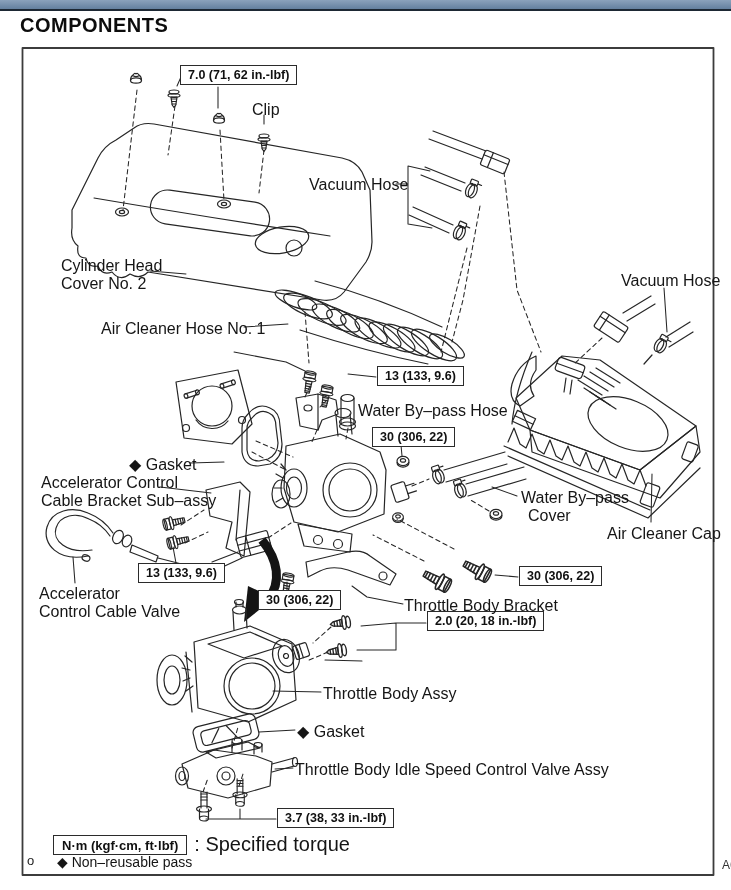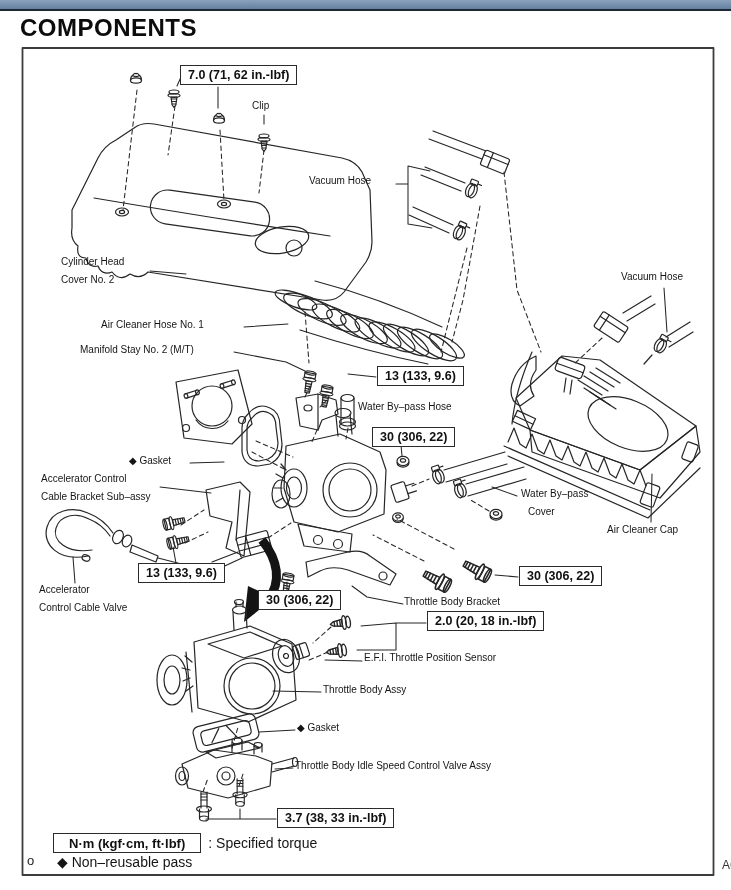--- a/index.html
+++ b/index.html
@@ -1,35 +1,35 @@
 <!DOCTYPE html>
 <html><head>
 <meta charset="utf-8">
 <style>
   html,body{margin:0;padding:0;}
   body{width:731px;height:890px;background:#ffffff;font-family:"Liberation Sans",sans-serif;}
   .page{position:relative;width:731px;height:890px;background:#fff;overflow:hidden;}
   .top-bar{position:absolute;left:0;top:0;width:731px;height:9px;
     background:linear-gradient(#8ba2bc,#64809f);border-bottom:2px solid #1d2834;}
-  .title{position:absolute;left:20px;top:14px;font-size:24px;font-weight:bold;
+  .title{position:absolute;left:20px;top:14px;font-size:20px;font-weight:bold;
     letter-spacing:.5px;color:#0c0c0c;}
   .stage{position:absolute;left:0;top:0;width:731px;height:890px;}
   svg.art{position:absolute;left:0;top:0;}
   svg.art *{fill:none;stroke:#262626;stroke-width:1.2;stroke-linecap:round;stroke-linejoin:round;}
   svg.art .dash{stroke-dasharray:4.5 3.5;stroke-width:1.05;}
   svg.art .lead{stroke-width:1.05;}
   svg.art .blk{fill:#141414;stroke:none;}
   svg.art .thick{stroke-width:9;stroke-linecap:butt;}
-  .lbl{position:absolute;font-size:10px;line-height:1.2;color:#151515;white-space:nowrap;}
+  .lbl{position:absolute;font-size:16px;line-height:1.2;color:#151515;white-space:nowrap;}
   .tqbox{position:absolute;border:1.6px solid #2b2b2b;background:#fff;color:#101010;
     font-size:12.5px;font-weight:bold;line-height:1;padding:3px 7px 2px;white-space:nowrap;}
   .legend-row{position:absolute;left:53px;top:833px;display:flex;align-items:center;gap:7px;}
   .legend-box{border:1.4px solid #2b2b2b;background:#fff;color:#101010;font-size:13px;
-    font-weight:bold;line-height:1;padding:3px 15px 2px;white-space:nowrap;}
-  .legend-text{font-size:14px;color:#151515;white-space:nowrap;}
+    font-weight:bold;line-height:1;padding:3px 8px 2px;white-space:nowrap;}
+  .legend-text{font-size:20px;color:#151515;white-space:nowrap;}
   .nonreusable{position:absolute;left:57px;top:854px;font-size:14px;color:#151515;}
   .page-marker{position:absolute;left:27px;top:853px;font-size:13px;color:#222;}
   .figure-code{position:absolute;left:722px;top:858px;font-size:12px;color:#333;}
 </style>
 </head>
 <body>
 
 <div class="page">
   <div class="top-bar"></div>
   <div class="title">COMPONENTS</div>
@@ -443,32 +443,30 @@
     <div class="tqbox" style="left:258px;top:590px">30 (306, 22)</div>
     <div class="tqbox" style="left:427px;top:611px">2.0 (20, 18 in.-lbf)</div>
     <div class="tqbox" style="left:277px;top:808px">3.7 (38, 33 in.-lbf)</div>
 
     <div class="lbl" style="left:252px;top:100px">Clip</div>
     <div class="lbl" style="left:309px;top:175px">Vacuum Hose</div>
     <div class="lbl" style="left:621px;top:271px">Vacuum Hose</div>
     <div class="lbl" style="left:61px;top:256px">Cylinder Head</div>
     <div class="lbl" style="left:61px;top:274px">Cover No. 2</div>
     <div class="lbl" style="left:101px;top:319px">Air Cleaner Hose No. 1</div>
-    <div class="lbl" style="left:80px;top:344px">Manifold Stay No. 2 (M/T)</div>
     <div class="lbl" style="left:358px;top:401px">Water By–pass Hose</div>
     <div class="lbl" style="left:129px;top:455px">◆ Gasket</div>
     <div class="lbl" style="left:41px;top:473px">Accelerator Control</div>
     <div class="lbl" style="left:41px;top:491px">Cable Bracket Sub–assy</div>
     <div class="lbl" style="left:521px;top:488px">Water By–pass</div>
     <div class="lbl" style="left:528px;top:506px">Cover</div>
     <div class="lbl" style="left:607px;top:524px">Air Cleaner Cap</div>
     <div class="lbl" style="left:39px;top:584px">Accelerator</div>
     <div class="lbl" style="left:39px;top:602px">Control Cable Valve</div>
     <div class="lbl" style="left:404px;top:596px">Throttle Body Bracket</div>
-    <div class="lbl" style="left:364px;top:652px">E.F.I. Throttle Position Sensor</div>
     <div class="lbl" style="left:323px;top:684px">Throttle Body Assy</div>
     <div class="lbl" style="left:297px;top:722px">◆ Gasket</div>
     <div class="lbl" style="left:295px;top:760px">Throttle Body Idle Speed Control Valve Assy</div>
 
     <div class="legend-row">
       <span class="legend-box">N·m (kgf·cm, ft·lbf)</span>
       <span class="legend-text">: Specified torque</span>
     </div>
     <div class="nonreusable">◆  Non–reusable pass</div>
 

